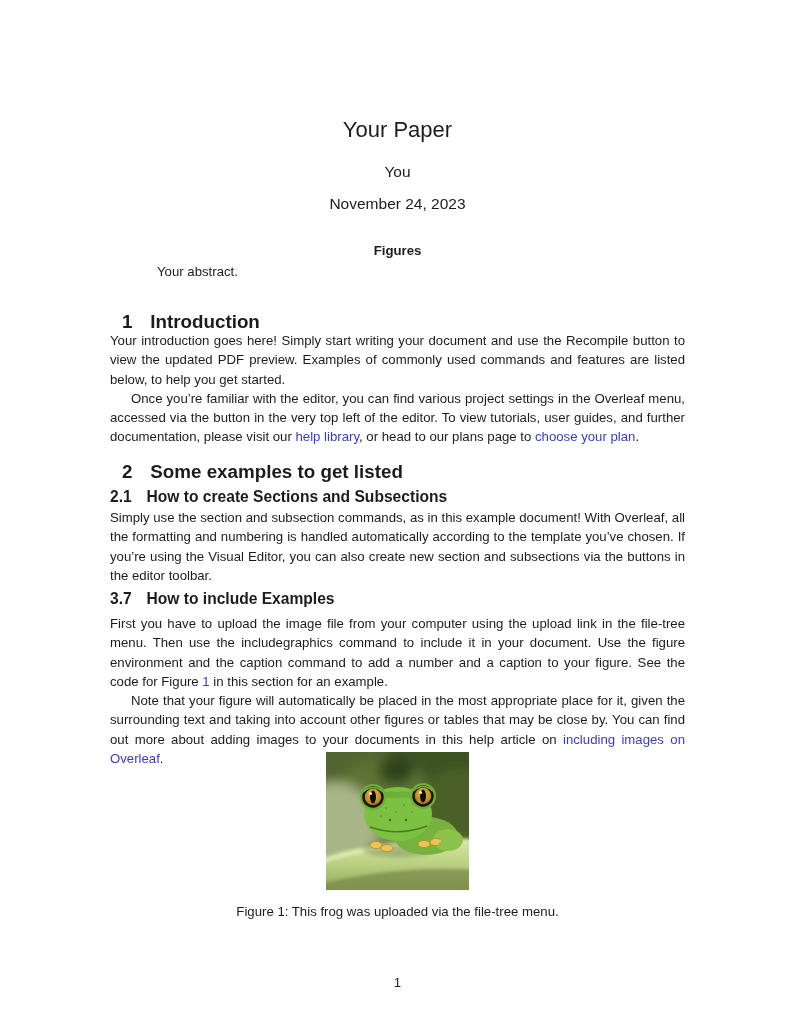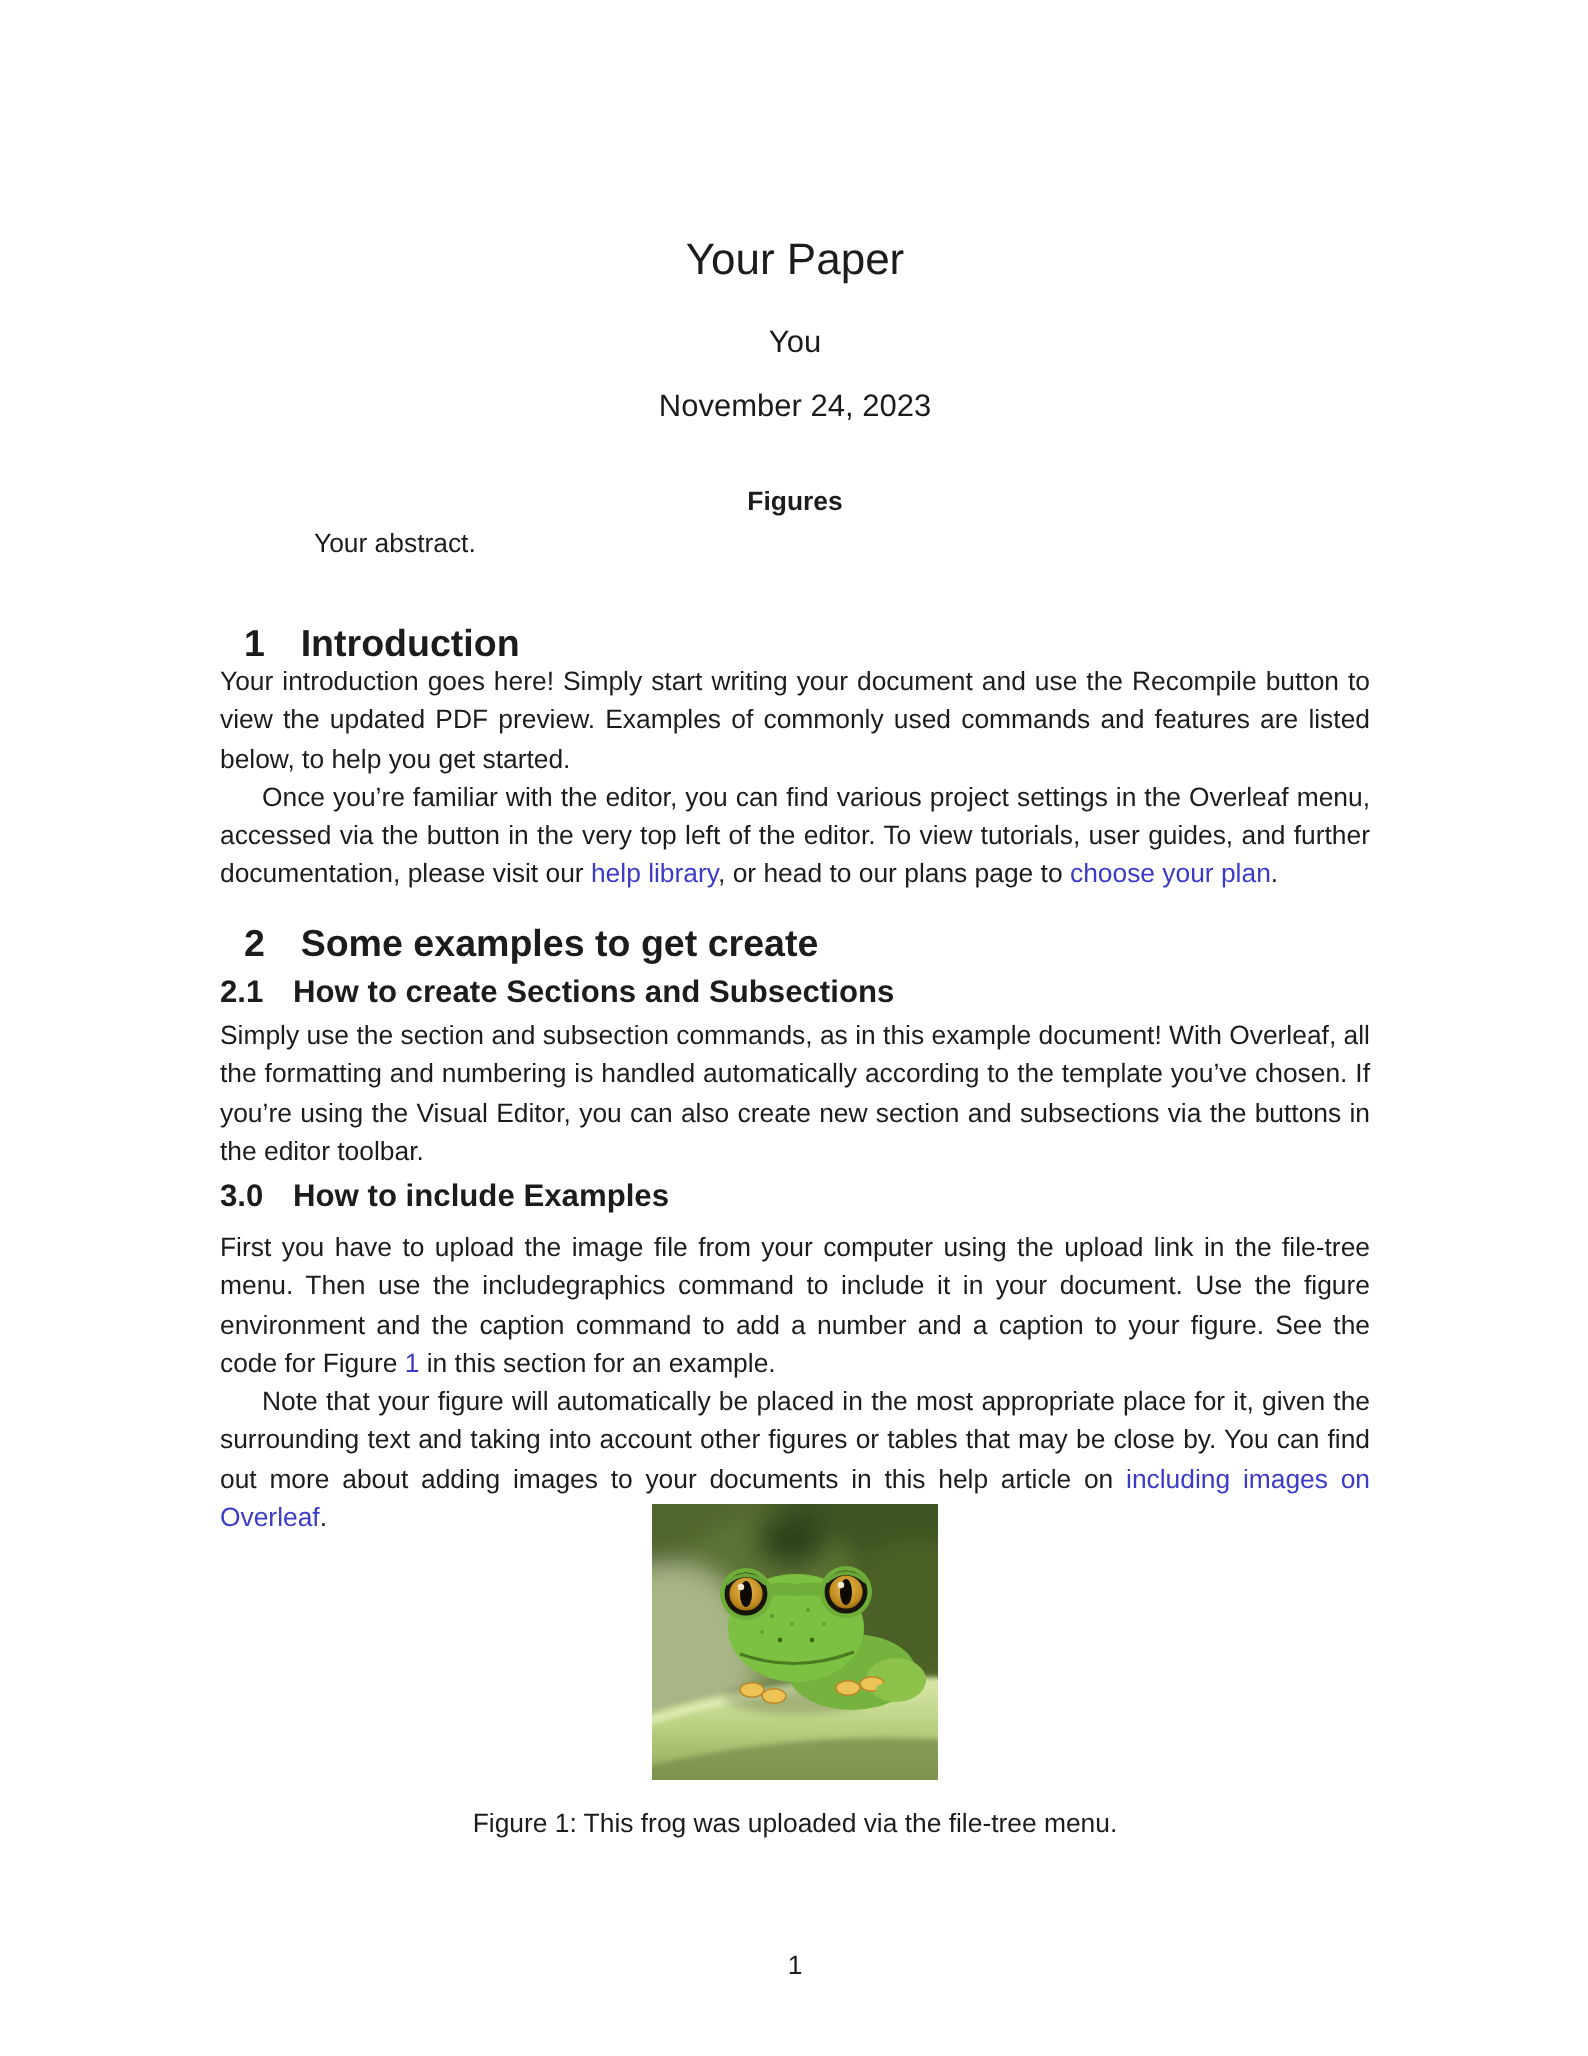--- a/index.html
+++ b/index.html
@@ -56,32 +56,32 @@
 
   <h2 class="abs txtblock sec-heading" style="top:299px;">
     <span class="sec-num">1</span><span>Introduction</span>
   </h2>
   <div class="abs txtblock body-copy" style="top:331px;">
     <p><span>Your introduction goes here! Simply start writing your document and use the Recompile button to view the updated PDF preview. Examples of commonly used commands and features are listed below, to help you get started.</span></p>
     <p class="indent"><span>Once you’re familiar with the editor, you can find various project settings in the Overleaf menu, accessed via the button in the very top left of the editor. To view tutorials, user guides, and further documentation, please visit our </span><a class="doc-link" href="#">help library</a><span>, or head to our plans page to </span><a class="doc-link" href="#">choose your plan</a><span>.</span></p>
   </div>
 
   <h2 class="abs txtblock sec-heading" style="top:449px;">
-    <span class="sec-num">2</span><span>Some examples to get create</span>
+    <span class="sec-num">2</span><span>Some examples to get listed</span>
   </h2>
 
   <h3 class="abs txtblock subsec-heading" style="top:488px;">
     <span class="sec-num">2.1</span><span>How to create Sections and Subsections</span>
   </h3>
   <div class="abs txtblock body-copy" style="top:508px;">
     <p><span>Simply use the section and subsection commands, as in this example document! With Overleaf, all the formatting and numbering is handled automatically according to the template you’ve chosen. If you’re using the Visual Editor, you can also create new section and subsections via the buttons in the editor toolbar.</span></p>
   </div>
 
   <h3 class="abs txtblock subsec-heading" style="top:590px;">
-    <span class="sec-num">3.0</span><span>How to include Examples</span>
+    <span class="sec-num">3.7</span><span>How to include Examples</span>
   </h3>
   <div class="abs txtblock body-copy" style="top:614px;">
     <p><span>First you have to upload the image file from your computer using the upload link in the file-tree menu. Then use the includegraphics command to include it in your document. Use the figure environment and the caption command to add a number and a caption to your figure. See the code for Figure </span><a class="doc-link" href="#">1</a><span> in this section for an example.</span></p>
     <p class="indent"><span>Note that your figure will automatically be placed in the most appropriate place for it, given the surrounding text and taking into account other figures or tables that may be close by. You can find out more about adding images to your documents in this help article on </span><a class="doc-link" href="#">including images on Overleaf</a><span>.</span></p>
   </div>
 
   <div class="abs figure-wrap" style="top:752px;">
     <svg class="figure-img" viewBox="0 0 143 138" aria-label="frog photo">
       <defs>
         <filter id="bgBlur" x="-30%" y="-30%" width="160%" height="160%">

